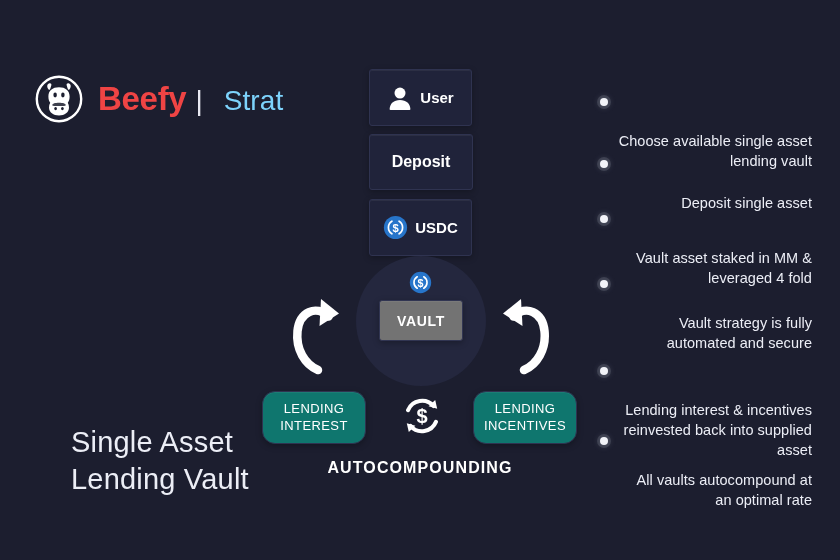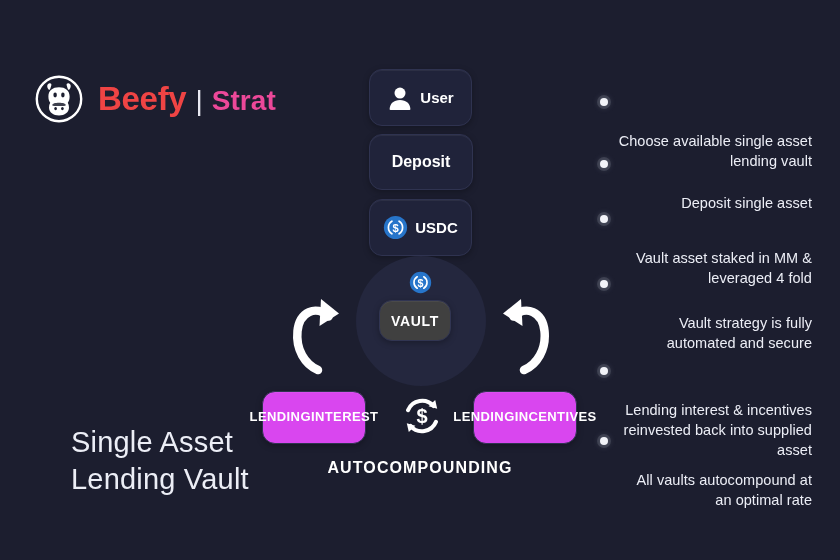--- a/index.html
+++ b/index.html
@@ -45,80 +45,81 @@
     color: #ef4444;
     letter-spacing: -0.3px;
   }
   .brand-sep {
     font-size: 28px;
     color: #e8e9f2;
     font-weight: 300;
   }
   .brand-sub {
     font-size: 28px;
-    color: #ec4899;
-    font-weight: 700;
+    color: #7dd3fc;
+    font-weight: 400;
     letter-spacing: 0.1px;
+    margin-left: 12px;
   }
 
   
   #page-heading {
     position: absolute;
     left: 34px;
     top: 424px;
     font-size: 29px;
     line-height: 1.28;
     font-weight: 300;
     color: #eceef6;
     letter-spacing: 0.2px;
     margin-left: 37px;
   }
 
   
   .flowbox {
     position: absolute;
     background: #20233a;
     border: 1px solid #2f3350;
-    border-radius: 13px;
+    border-radius: 3px;
     box-shadow: inset 0 1px 0 rgba(255,255,255,0.055),
                 0 2px 6px rgba(0,0,0,0.28);
     display: flex;
     align-items: center;
     justify-content: center;
     gap: 7px;
     color: #ffffff;
     font-weight: bold;
   }
 
   #box-user    { left: 369px; top: 69px;  width: 103px; height: 57px; font-size: 15px; }
   #box-deposit { left: 369px; top: 134px; width: 104px; height: 56px; font-size: 16px; }
   #box-usdc    { left: 369px; top: 199px; width: 103px; height: 57px; font-size: 15px; }
 
   #box-vault {
-    left: 379px; top: 300px; width: 72px; height: 41px;
+    left: 379px; top: 300px; width: 84px; height: 41px;
     font-size: 14px;
     letter-spacing: 0.7px;
-    background: #404040;
+    background: #737373;
     border-color: #313552;
     z-index: 3;
   }
 
   .flowbox-sm {
     position: absolute;
-    background: #d946ef;
+    background: #0f766e;
     border: 1px solid #2f3350;
     border-radius: 13px;
     box-shadow: inset 0 1px 0 rgba(255,255,255,0.055),
                 0 2px 6px rgba(0,0,0,0.28);
     display: flex;
-    flex-direction: row;
+    flex-direction: column;
     align-items: center;
     justify-content: center;
     color: #ffffff;
-    font-weight: bold;
+    font-weight: normal;
     font-size: 13px;
     line-height: 1.26;
     letter-spacing: 0.4px;
     text-align: center;
   }
   #box-lending-interest   { left: 262px; top: 391px; width: 104px; height: 53px; }
   #box-lending-incentives { left: 473px; top: 391px; width: 104px; height: 53px; }
 
   
   #vault-circle {

